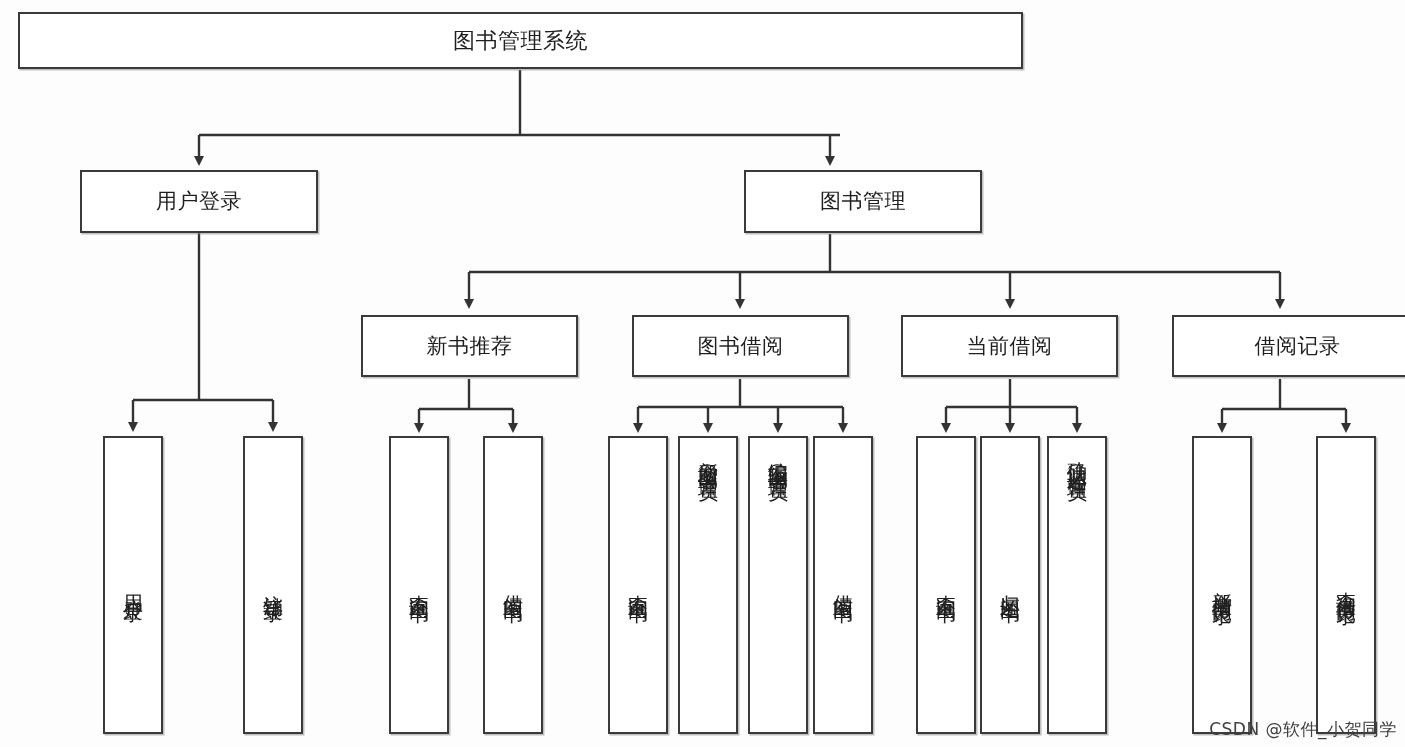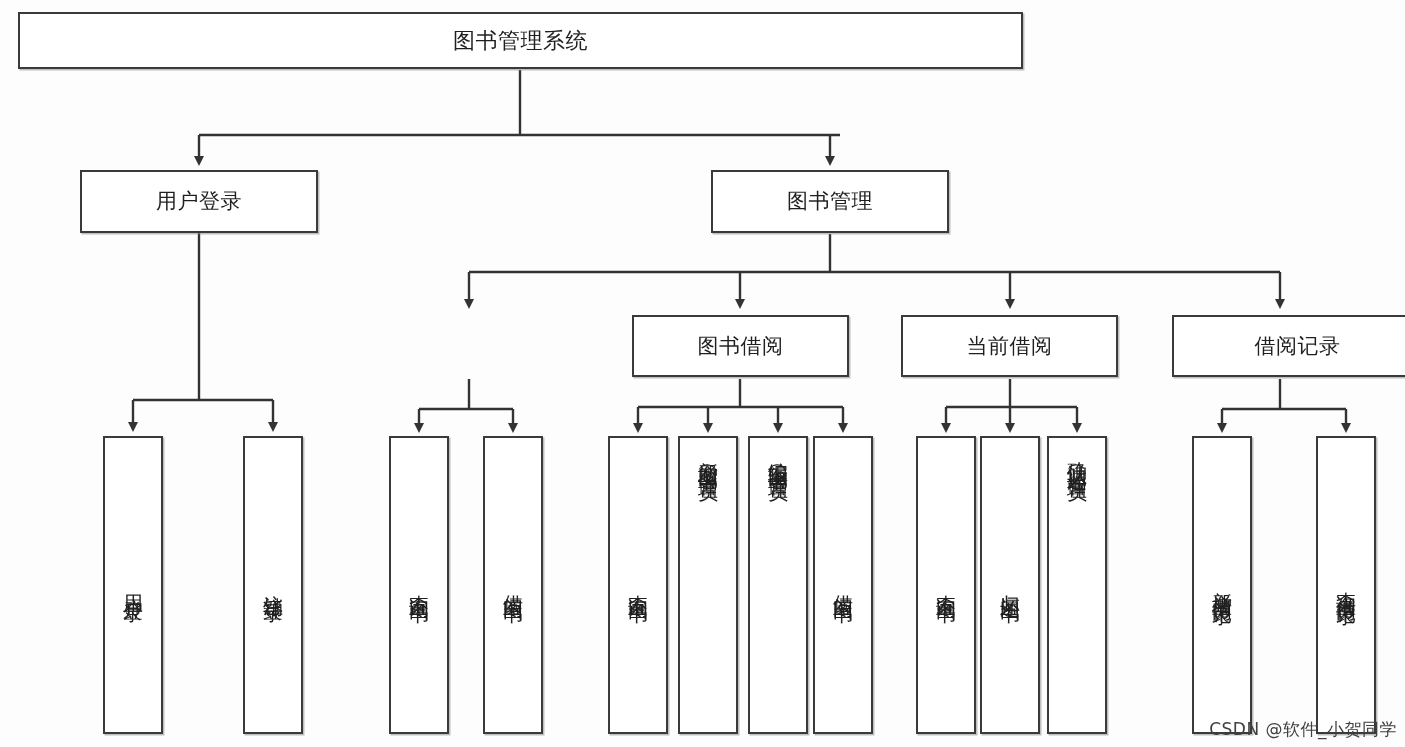--- a/index.html
+++ b/index.html
@@ -132,24 +132,27 @@
     </g>
   </svg>
 
   <div class="node horiz title" style="left:18px; top:12px; width:1005px; height:57px;">
     <span class="lbl">图书管理系统</span>
   </div>
 
   <div class="node horiz" style="left:80px; top:170px; width:238px; height:63px;">
     <span class="lbl">用户登录</span>
   </div>
-  <div class="node horiz" style="left:711px; top:170px; width:238px; height:63px;">
+  <div class="node horiz" style="left:744px; top:170px; width:238px; height:63px;">
     <span class="lbl">图书管理</span>
   </div>
 
+  <div class="node horiz" style="left:361px; top:315px; width:217px; height:62px;">
+    <span class="lbl">新书推荐</span>
+  </div>
   <div class="node horiz" style="left:632px; top:315px; width:217px; height:62px;">
     <span class="lbl">图书借阅</span>
   </div>
   <div class="node horiz" style="left:901px; top:315px; width:217px; height:62px;">
     <span class="lbl">当前借阅</span>
   </div>
   <div class="node horiz" style="left:1172px; top:315px; width:251px; height:62px;">
     <span class="lbl">借阅记录</span>
   </div>
 

